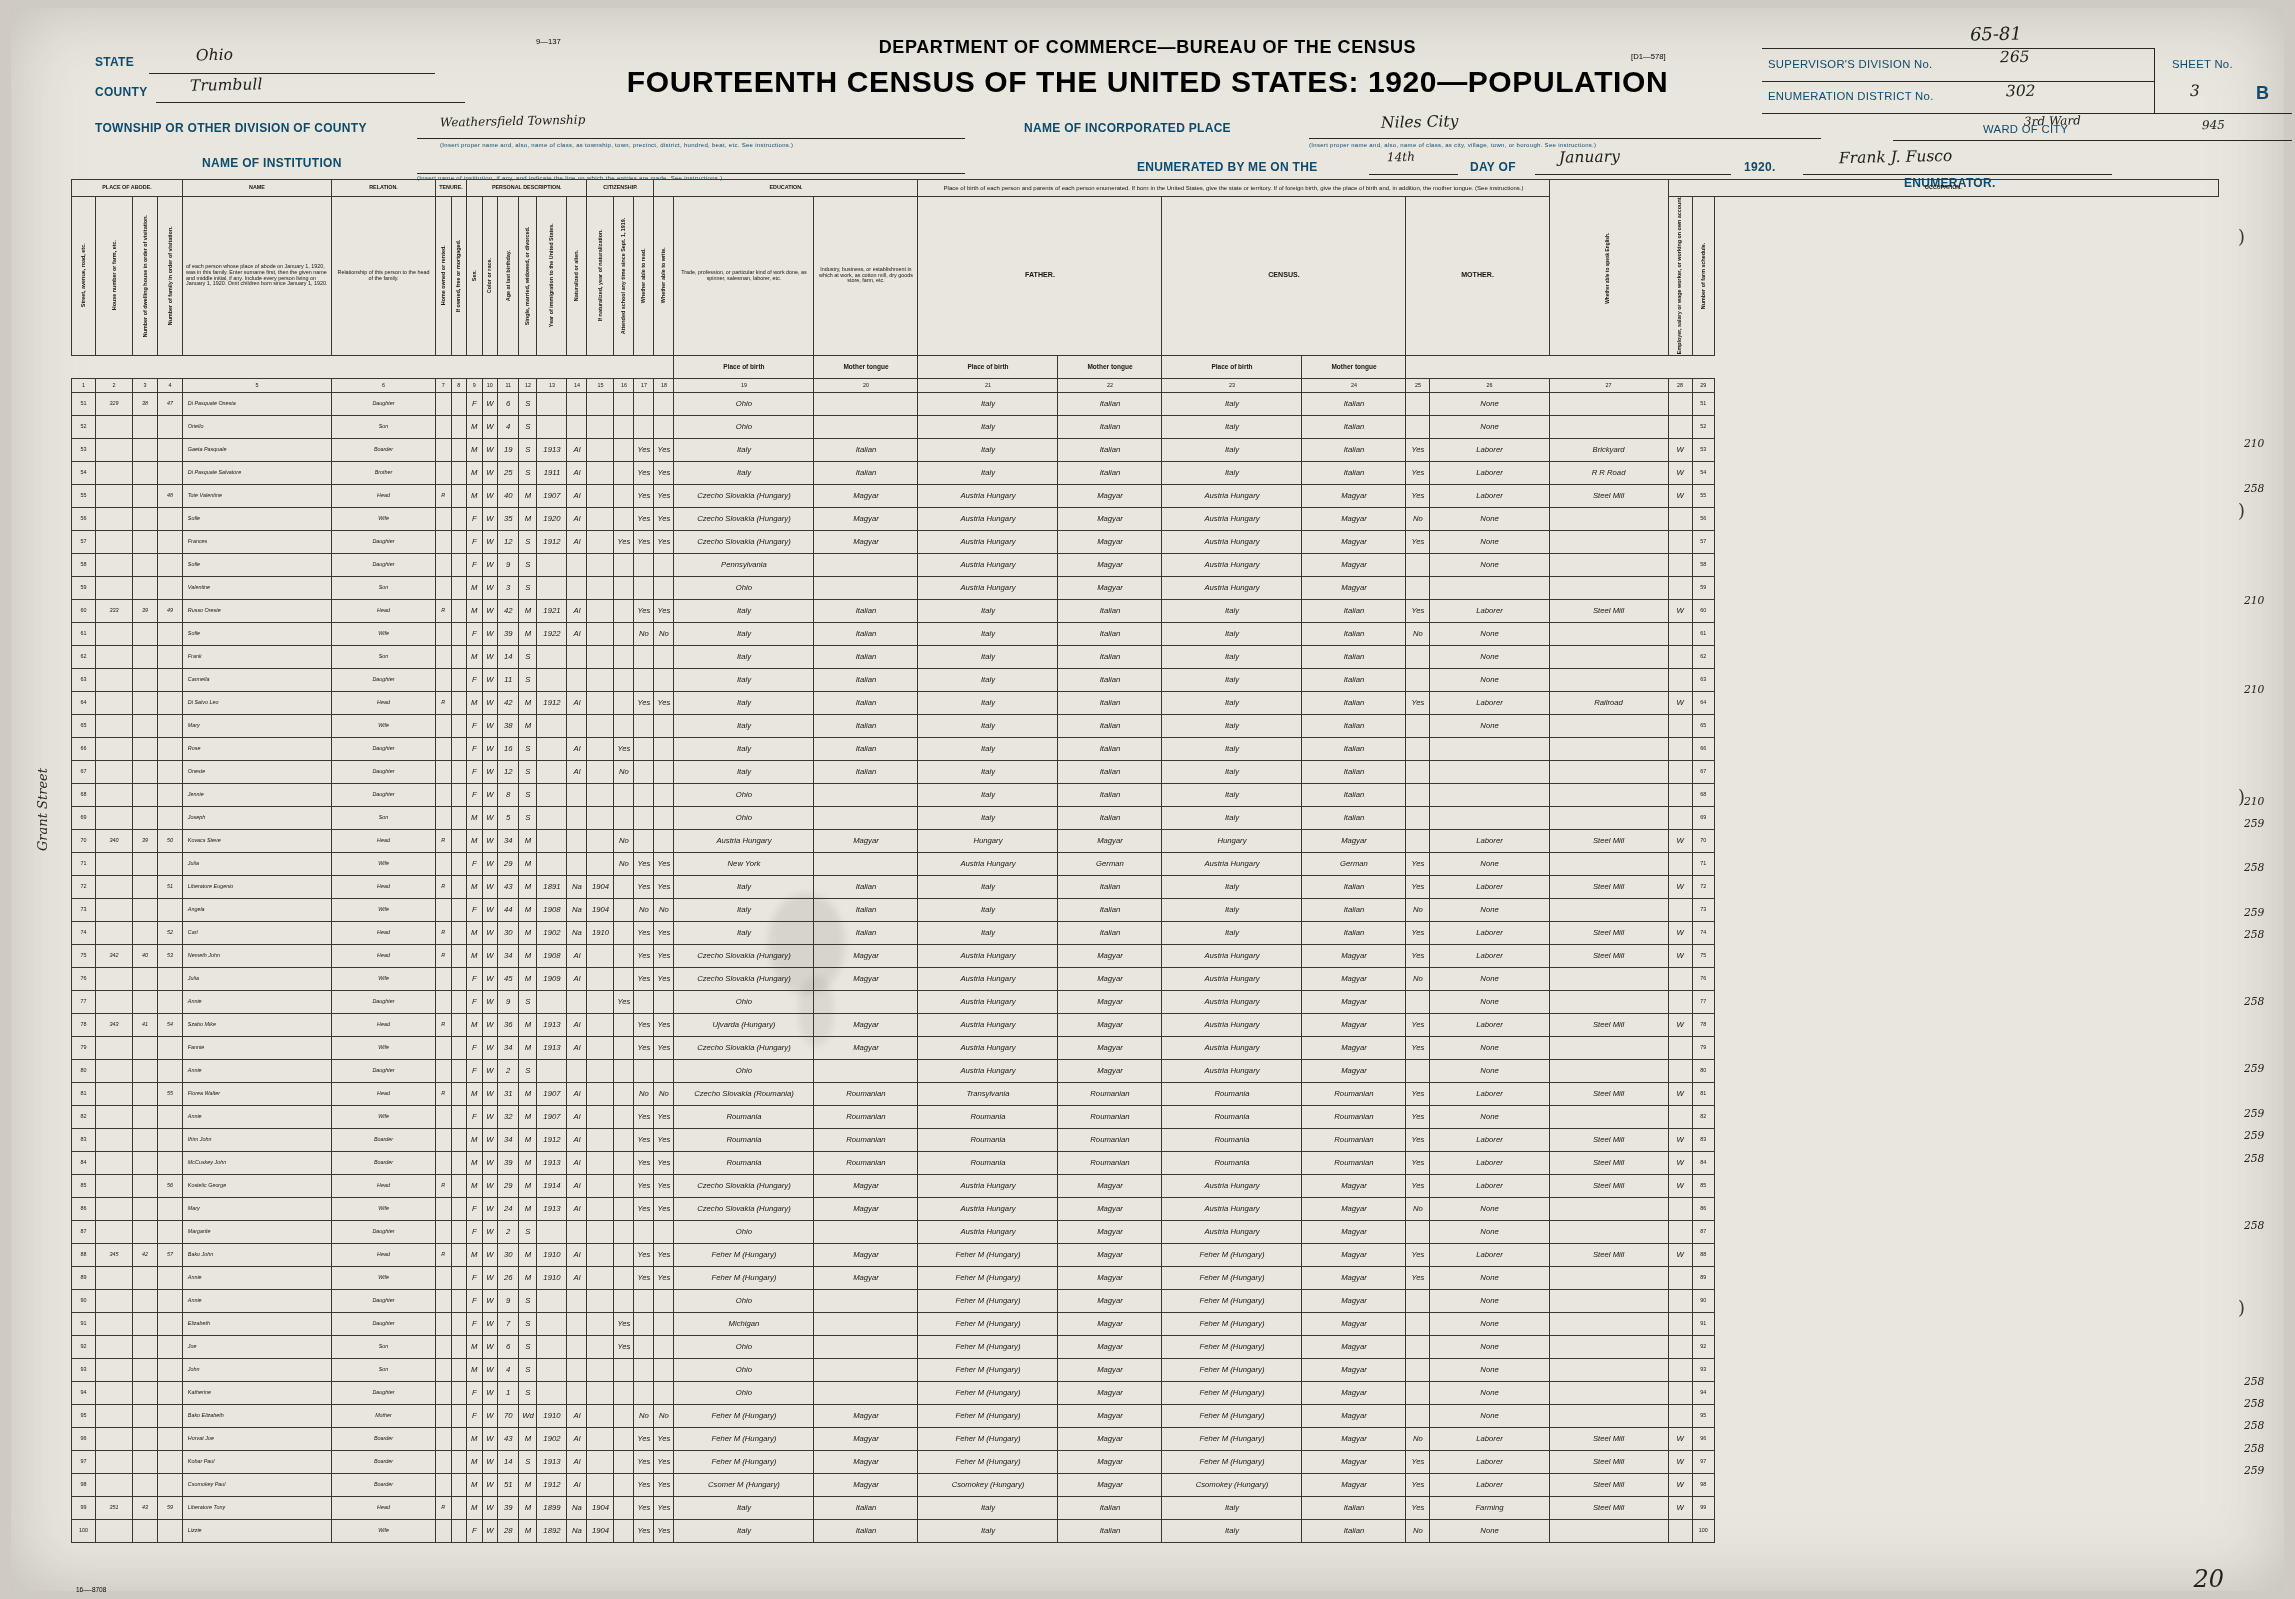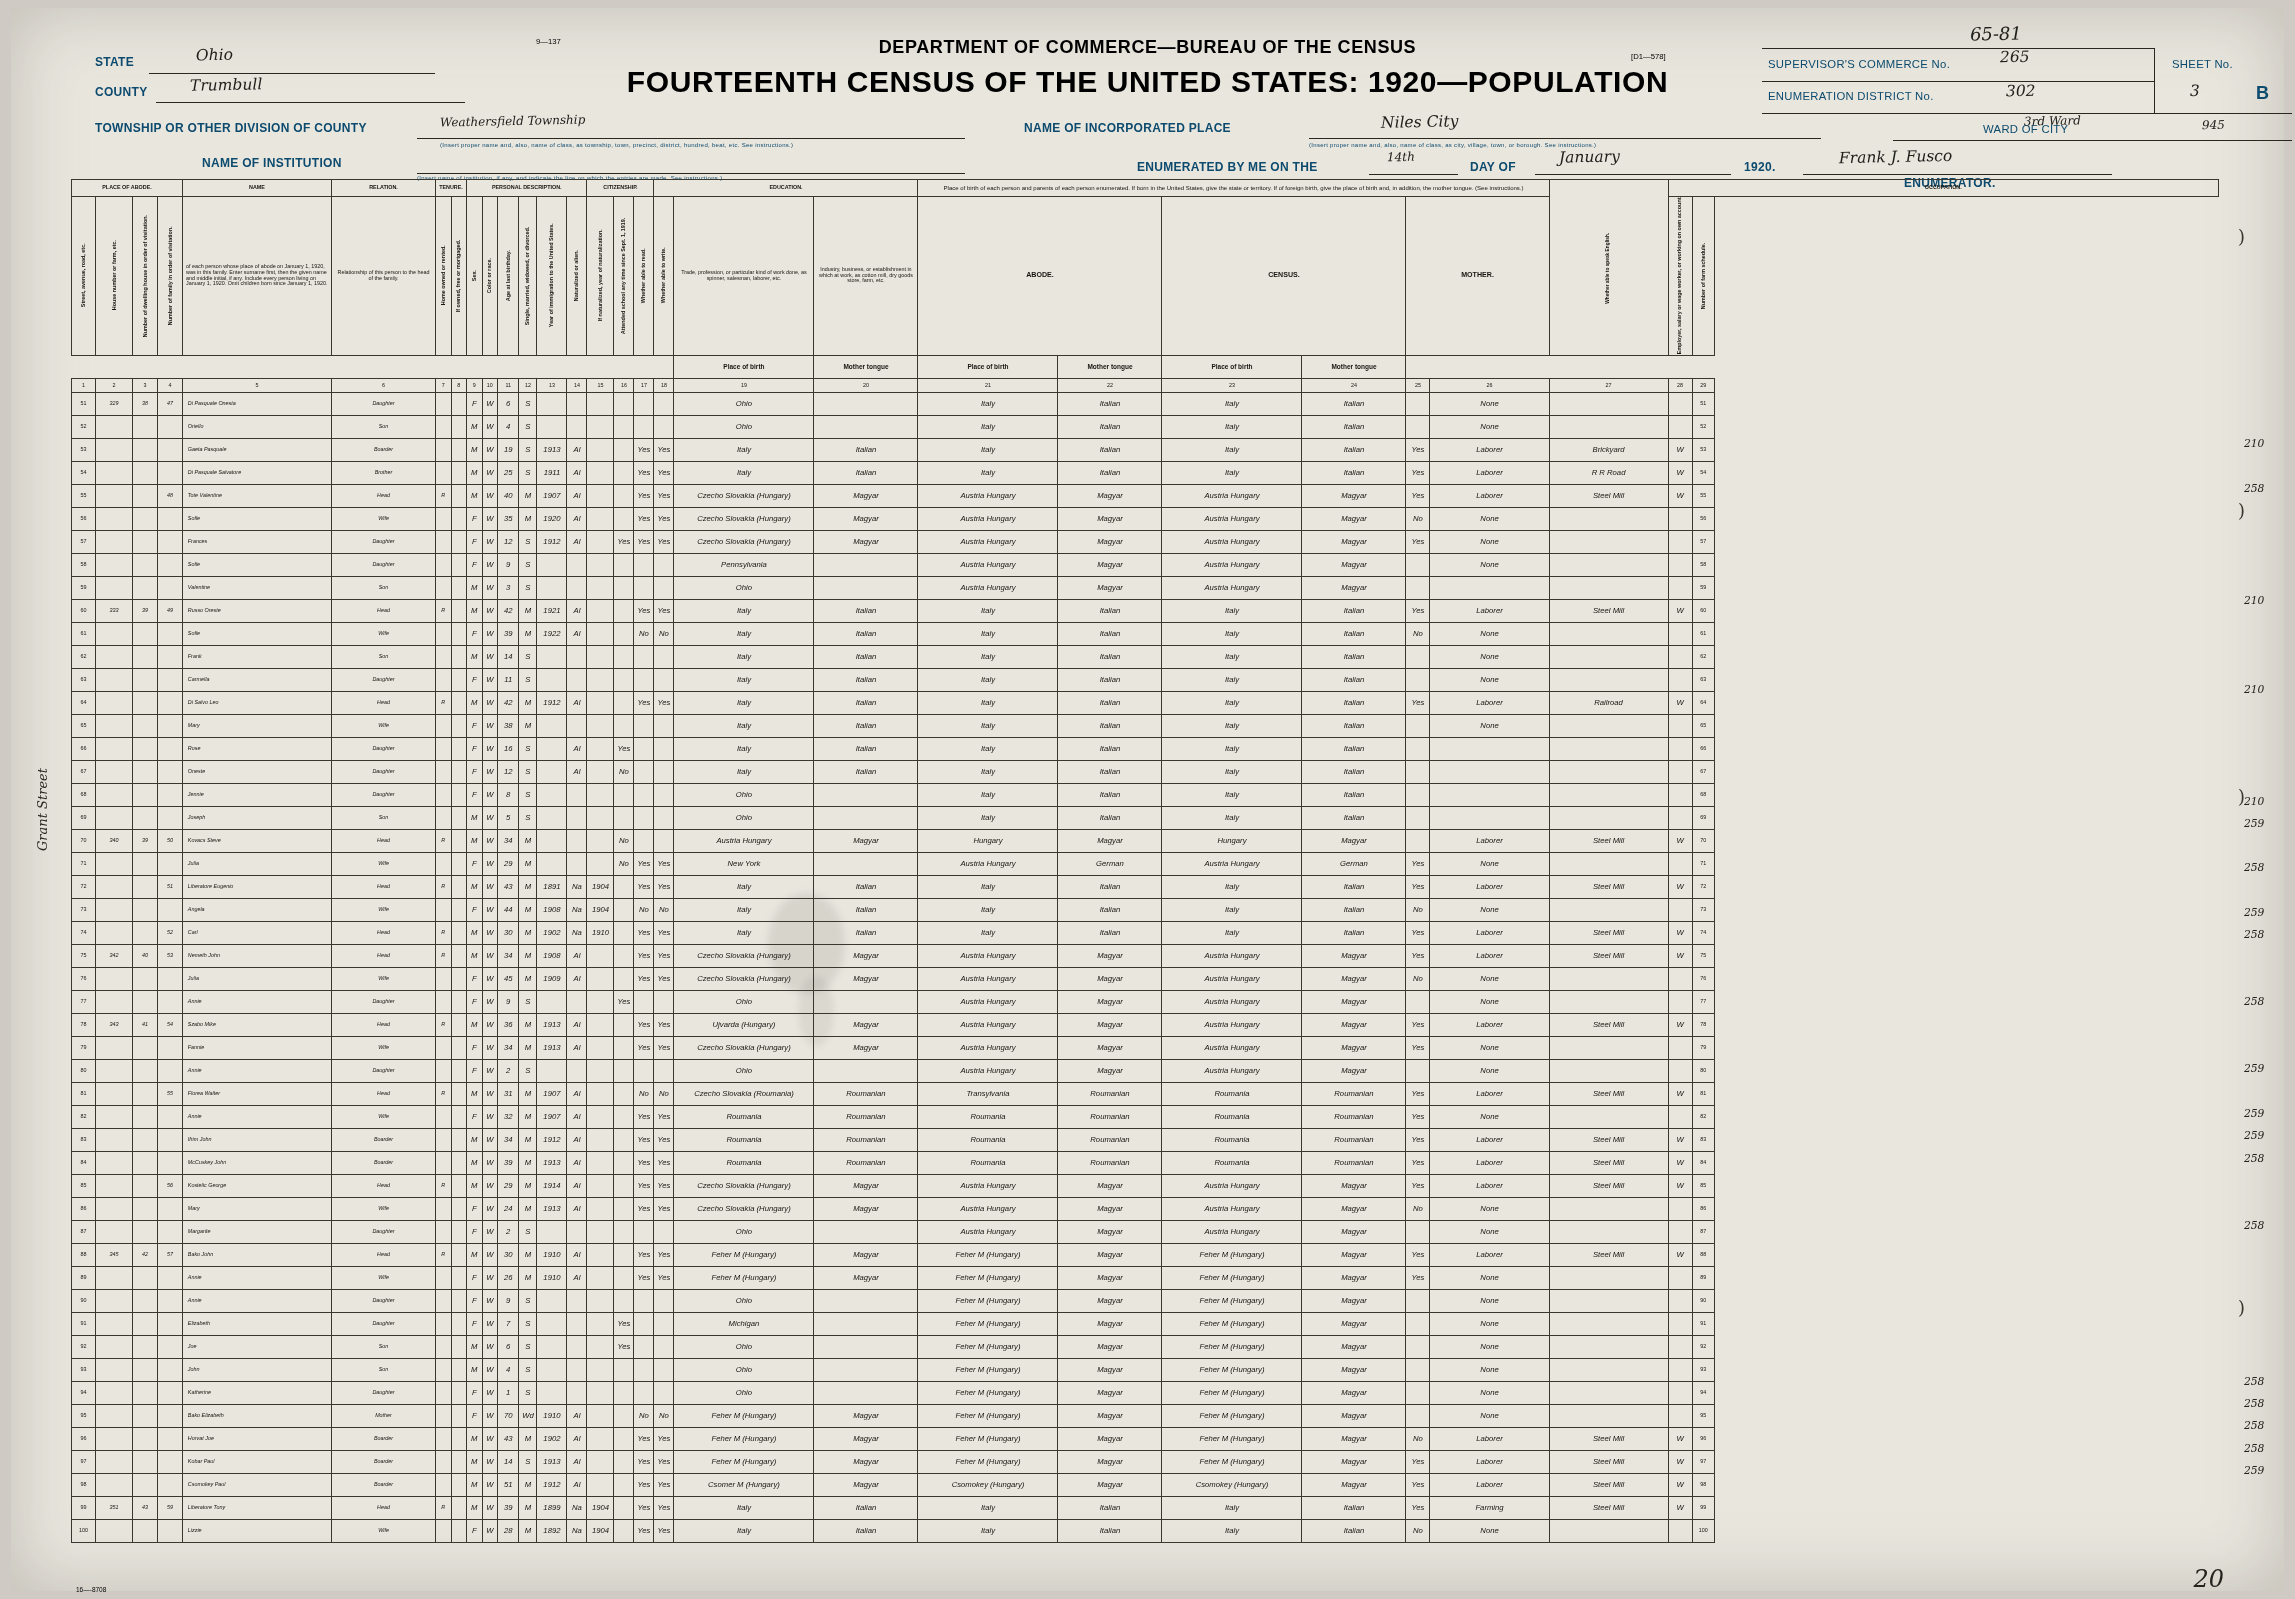--- a/index.html
+++ b/index.html
@@ -107,21 +107,21 @@
     <div class="lbl" style="left:1470px;top:160px;">DAY OF</div>
     <div class="rule" style="left:1535px;top:174px;width:196px;"></div>
     <div class="hw" style="left:1559px;top:148px;">January</div>
     <div class="lbl" style="left:1744px;top:160px;">1920.</div>
     <div class="rule" style="left:1803px;top:174px;width:309px;"></div>
     <div class="hw" style="left:1839px;top:148px;">Frank J. Fusco</div>
     <div class="lbl" style="left:1904px;top:176px;">ENUMERATOR.</div>
 
     <div class="rule" style="left:1762px;top:48px;width:393px;border-bottom:1.2px solid #2a271f;"></div>
     <div class="rule" style="left:1762px;top:18px;width:0px;"></div>
-    <div class="lbl small" style="left:1768px;top:58px;font-size:11.3px;">SUPERVISOR'S COMMERCE No.</div>
+    <div class="lbl small" style="left:1768px;top:58px;font-size:11.3px;">SUPERVISOR'S DIVISION No.</div>
     <div class="hw" style="left:2000px;top:48px;">265</div>
     <div class="lbl small" style="left:1768px;top:90px;font-size:11.3px;">ENUMERATION DISTRICT No.</div>
     <div class="hw" style="left:2006px;top:82px;">302</div>
     <div class="rule" style="left:1762px;top:81px;width:393px;"></div>
     <div class="rule" style="left:1762px;top:113px;width:530px;"></div>
     <div class="rule" style="left:2154px;top:48px;height:65px;width:0;border-left:1.2px solid #2a271f;border-bottom:none;"></div>
 
     <div class="lbl small" style="left:2172px;top:58px;font-size:11.3px;">SHEET No.</div>
     <div class="hw" style="left:2190px;top:82px;">3</div>
     <div class="lbl" style="left:2256px;top:83px;font-size:18px;">B</div>
@@ -200,21 +200,21 @@
       <th rowspan="2" class="vert">Whether able to write.</th>
       <th rowspan="2" class="tiny" style="padding:1.2px 2.4px;font-weight:normal;">Trade, profession, or particular kind of work done, as spinner, salesman, laborer, etc.</th>
       <th rowspan="2" class="tiny" style="padding:1.2px 2.4px;font-weight:normal;">Industry, business, or establishment in which at work, as cotton mill, dry goods store, farm, etc.</th>
       <th rowspan="2" class="vert">Employer, salary or wage worker, or working on own account.</th>
       <th rowspan="2" class="vert">Number of farm schedule.</th>
     </tr>
 
     <tr>
       <td class="tiny" style="height:71px;padding:1.8px 3px;text-align:left;">of each person whose place of abode on January 1, 1920, was in this family.  Enter surname first, then the given name and middle initial, if any.  Include every person living on January 1, 1920.  Omit children born since January 1, 1920.</td>
       <td class="tiny" style="padding:1.8px 3px;">Relationship of this person to the head of the family.</td>
-      <td colspan="2" style="font-size:7.1px;font-weight:bold;">ABODE.</td>
+      <td colspan="2" style="font-size:7.1px;font-weight:bold;">FATHER.</td>
       <td colspan="2" style="font-size:7.1px;font-weight:bold;">CENSUS.</td>
       <td colspan="2" style="font-size:7.1px;font-weight:bold;">MOTHER.</td>
     </tr>
 
     <tr>
       <td colspan="18" style="height:0;border:none;padding:0;"></td>
       <td class="tiny" style="height:22.6px;font-weight:bold;font-size:6.5px;">Place of birth</td>
       <td class="tiny" style="font-weight:bold;font-size:6.5px;">Mother tongue</td>
       <td class="tiny" style="font-weight:bold;font-size:6.5px;">Place of birth</td>
       <td class="tiny" style="font-weight:bold;font-size:6.5px;">Mother tongue</td>

